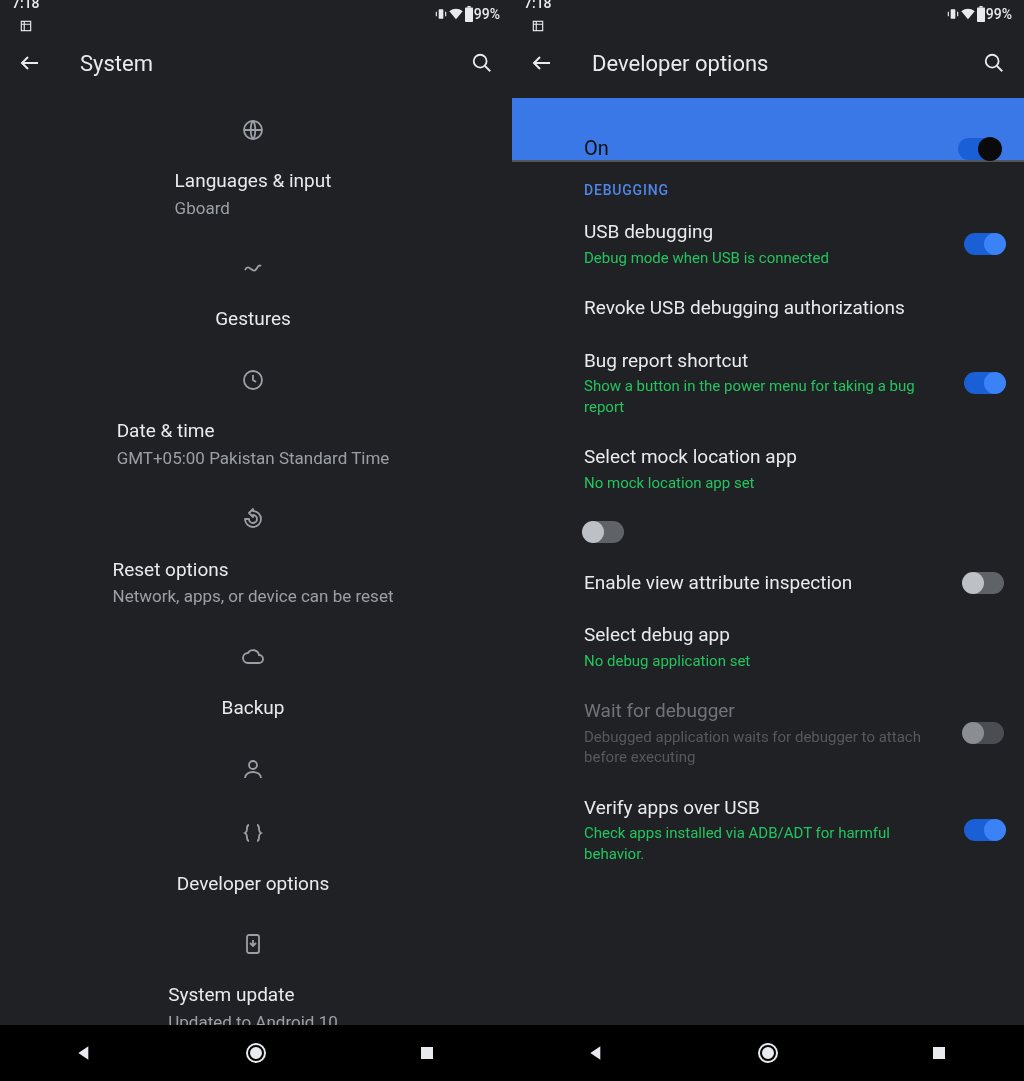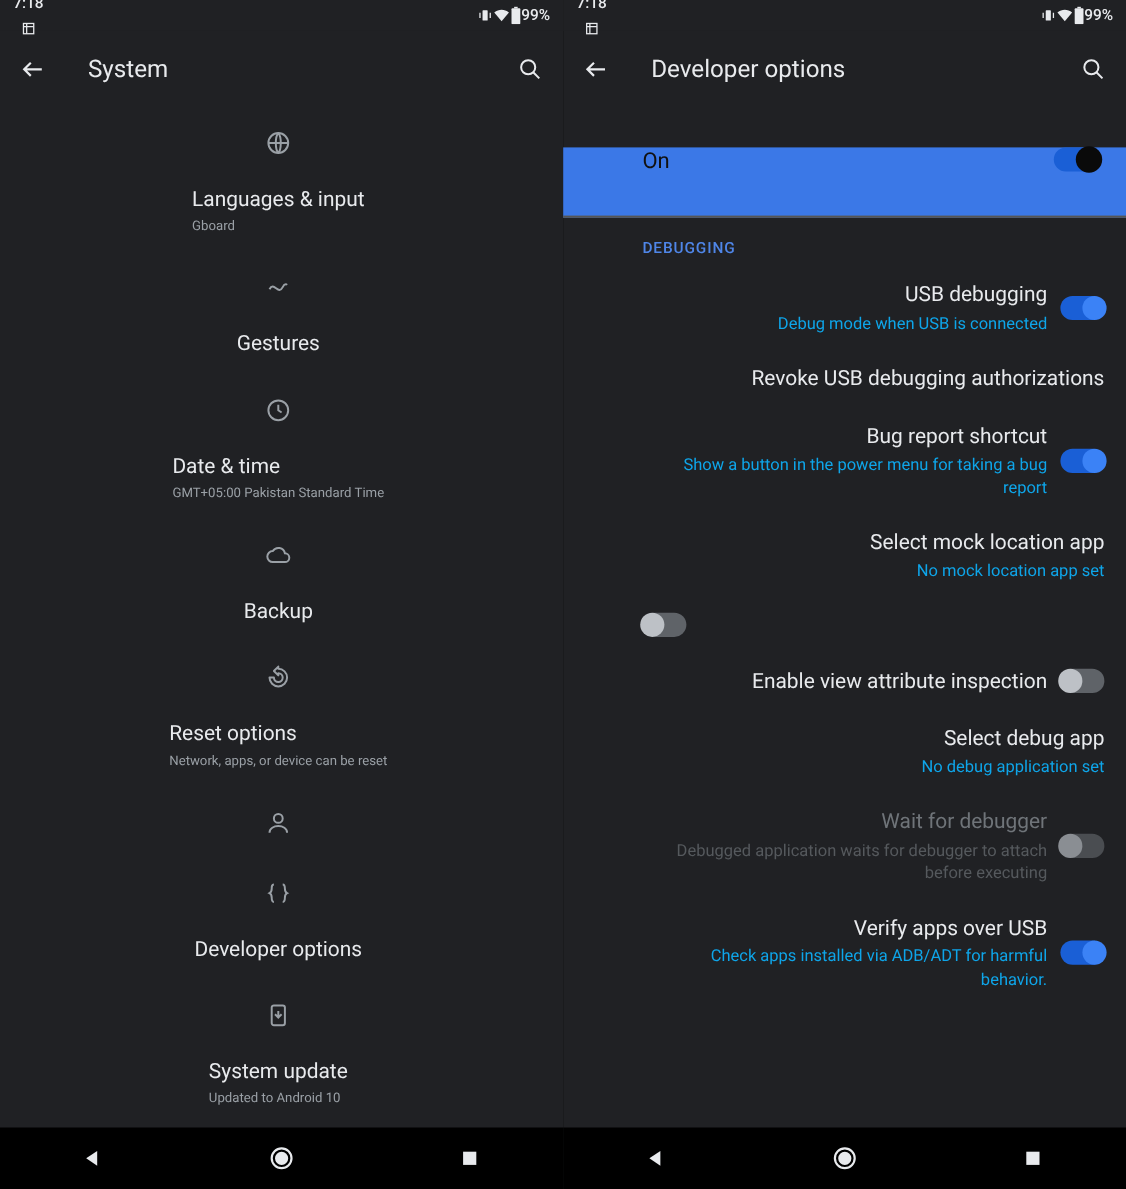--- a/index.html
+++ b/index.html
@@ -73,64 +73,63 @@
     color:#9aa0a6;
     flex-shrink:0;
   }
   .row .content { flex:1; min-width:0; }
   .row .title-t {
     font-size: 19px;
     color:#e8eaed;
     line-height:1.35;
   }
   .row .sub {
-    font-size: 12px;
+    font-size: 17px;
     color:#9aa0a6;
     line-height:1.4;
     margin-top:3px;
   }
   
   .master-toggle {
     background:#3b78e7;
     color:#111;
     height:64px;
     display:flex;
-    align-items:flex-start;
+    align-items:flex-end;
     padding: 0 24px 0 72px;
     border-bottom: 2px solid #555;
-    margin-top: 36px;
   }
   .master-toggle .lbl {
     flex:1;
     font-size:20px;
     color:#111;
     font-weight:400;
   }
   .section-header {
     padding: 20px 32px 8px 72px;
     font-size:14px;
     letter-spacing: 0.8px;
     color:#4f86e8;
     font-weight:500;
   }
   .rowR {
     display:flex;
     align-items:center;
     padding: 14px 20px 14px 72px;
     gap:12px;
   }
-  .rowR .content { flex:1; min-width:0;text-align:right; }
+  .rowR .content { flex:1; min-width:0; }
   .rowR .title-t {
     font-size:19px;
     color:#e8eaed;
     line-height:1.3;
   }
   .rowR .sub {
     font-size:15px;
-    color:#0ea5e9;
+    color:#22c55e;
     line-height:1.35;
     margin-top:3px;
   }
   .rowR.disabled .title-t { color:#6f7479; }
   .rowR.disabled .sub { color:#55595d; }
   
   .switch {
     width:40px; height:22px;
     border-radius:12px;
     position:relative;
@@ -249,37 +248,37 @@
       </div>
       <div class="content">
         <div class="title-t">Date &amp; time</div>
         <div class="sub">GMT+05:00 Pakistan Standard Time</div>
       </div>
     </div>
 
     <div class="row">
       <div class="lead">
         <svg width="24" height="24" viewBox="0 0 24 24" fill="none" stroke="#9aa0a6" stroke-width="1.8">
-            <path d="M7 18a5 5 0 010-10 6 6 0 0111 2 4 4 0 010 8H7z"></path>
-          </svg>
-      </div>
-      <div class="content">
-        <div class="title-t">Backup</div>
-      </div>
-    </div>
-
-    <div class="row">
-      <div class="lead">
-        <svg width="24" height="24" viewBox="0 0 24 24" fill="none" stroke="#9aa0a6" stroke-width="1.8">
             <path d="M4 12a8 8 0 108-8V2L8 6l4 4V8a4 4 0 11-4 4H4z" stroke-linejoin="round"></path>
           </svg>
       </div>
       <div class="content">
         <div class="title-t">Reset options</div>
         <div class="sub">Network, apps, or device can be reset</div>
+      </div>
+    </div>
+
+    <div class="row">
+      <div class="lead">
+        <svg width="24" height="24" viewBox="0 0 24 24" fill="none" stroke="#9aa0a6" stroke-width="1.8">
+            <path d="M7 18a5 5 0 010-10 6 6 0 0111 2 4 4 0 010 8H7z"></path>
+          </svg>
+      </div>
+      <div class="content">
+        <div class="title-t">Backup</div>
       </div>
     </div>
 
     <div class="row">
       <div class="lead">
         <svg width="24" height="24" viewBox="0 0 24 24" fill="none" stroke="#9aa0a6" stroke-width="1.8">
             <circle cx="12" cy="8" r="4"></circle>
             <path d="M4 21c0-4 4-6 8-6s8 2 8 6"></path>
           </svg>
       </div>

